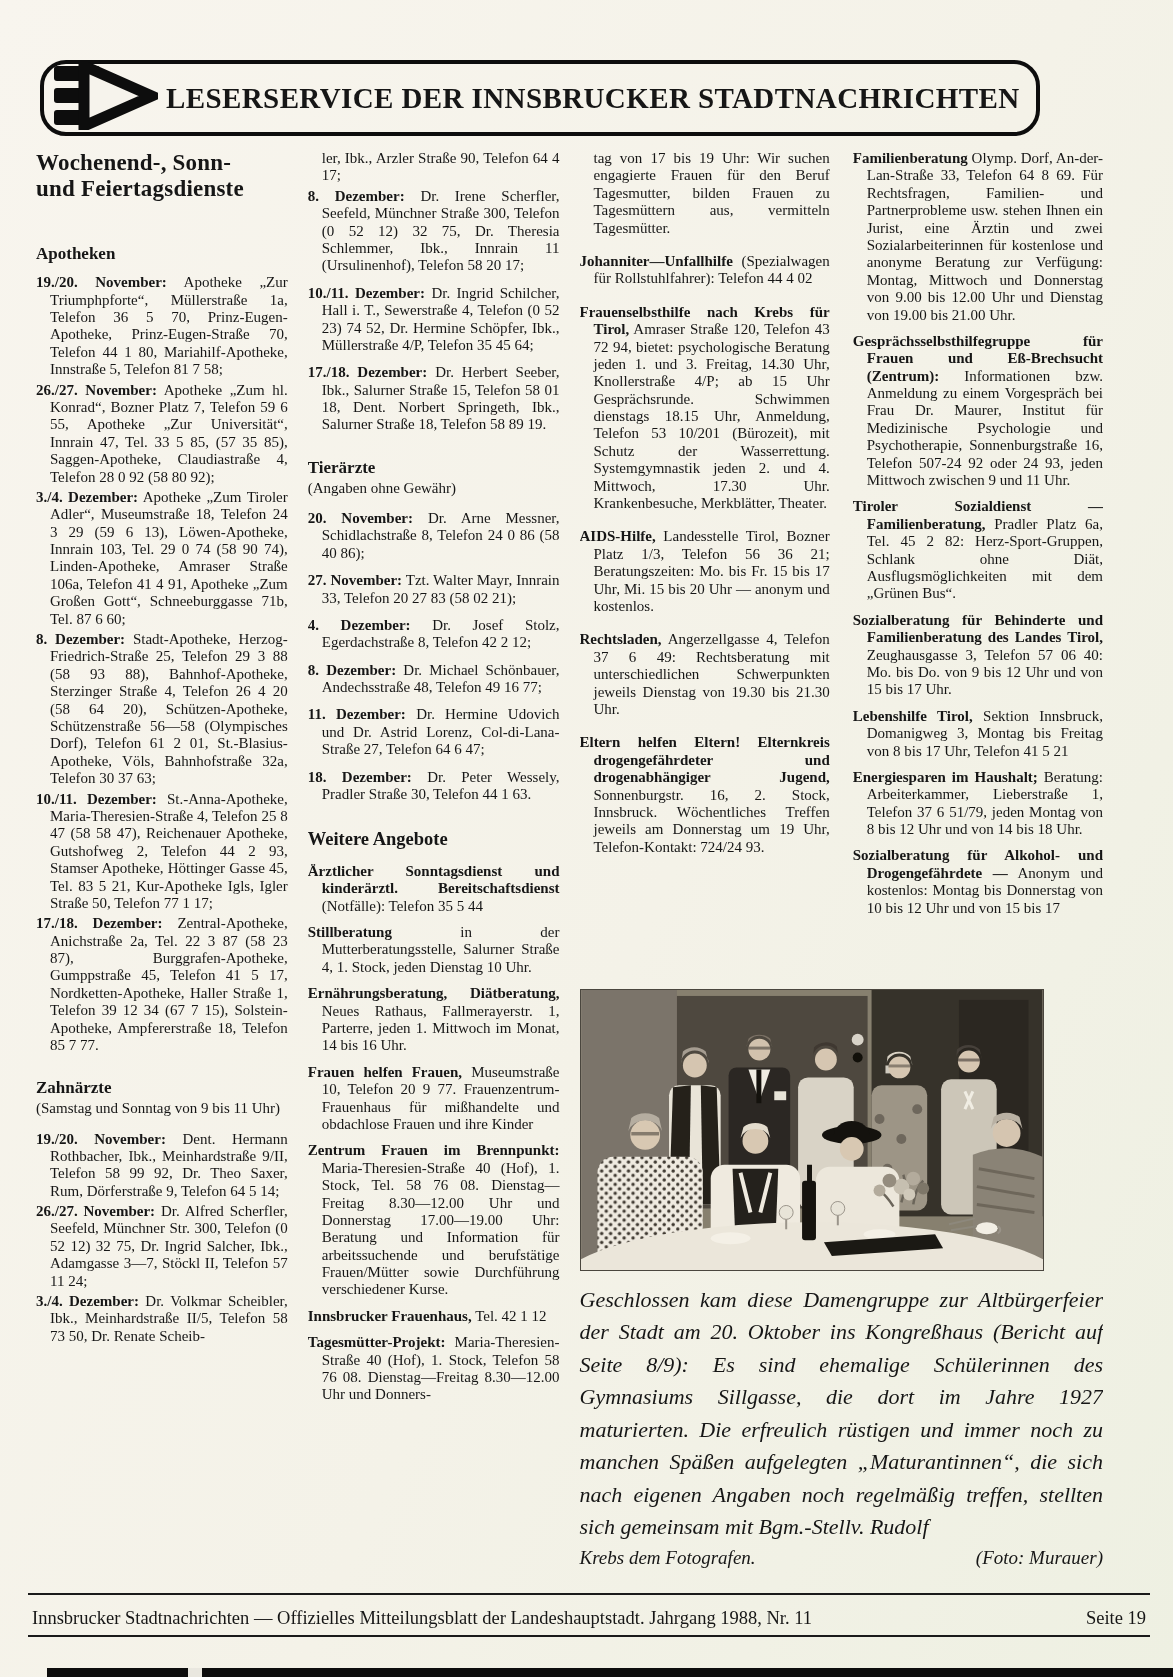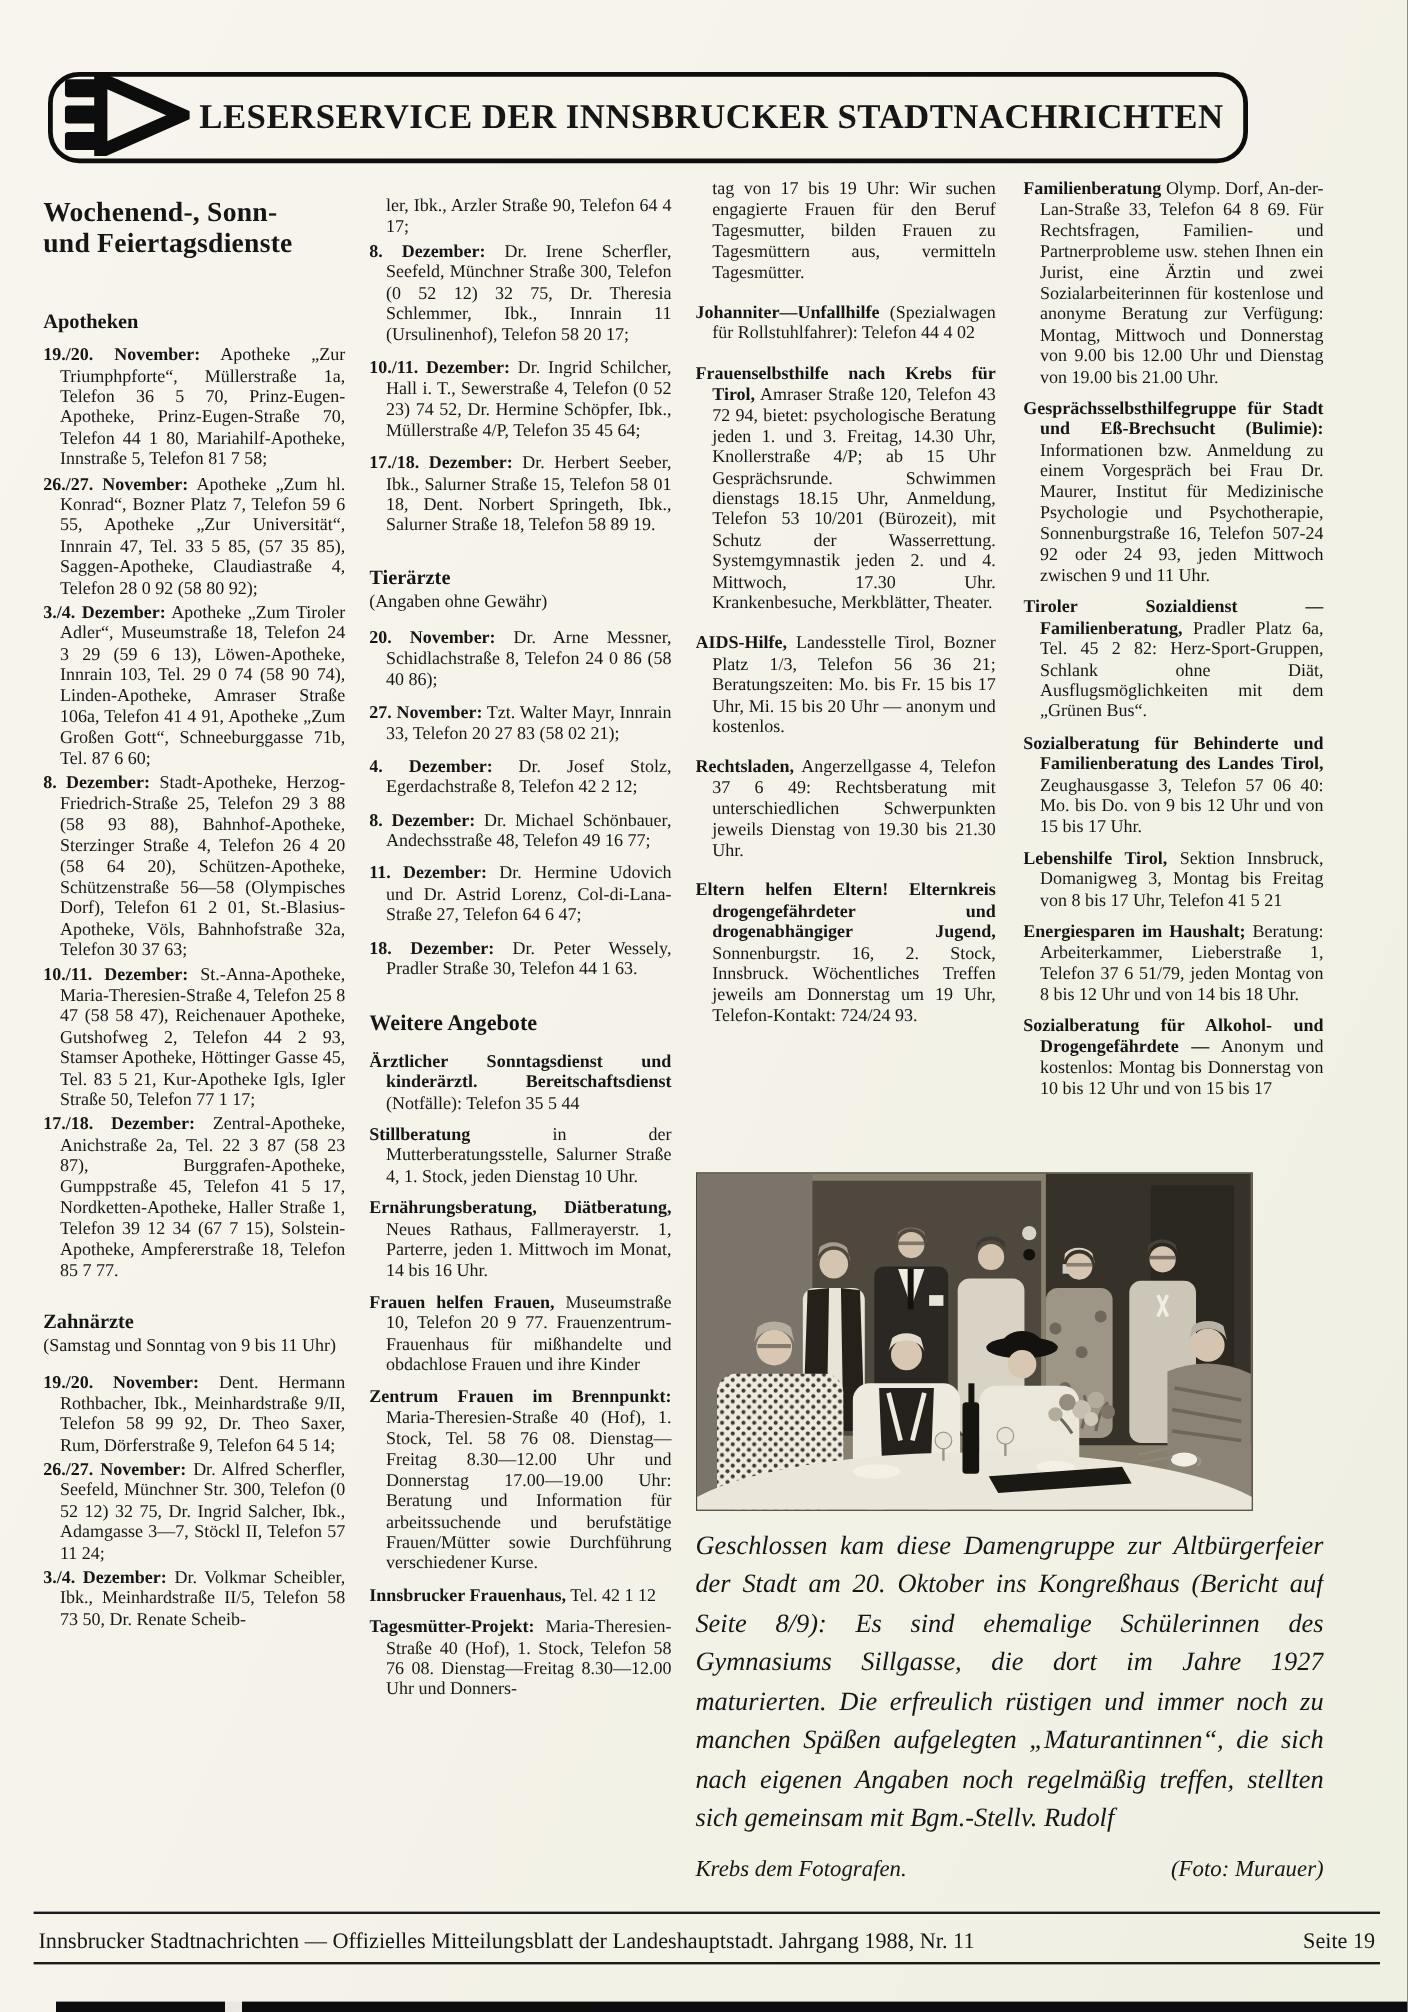--- a/index.html
+++ b/index.html
@@ -17,42 +17,42 @@
   }
   .logo{ margin-left:10px; flex:0 0 auto; }
   .masthead-title{
     font-size:29px; font-weight:bold; letter-spacing:.4px; margin-left:8px; white-space:nowrap;
   }
   
   .body-area{
     position:absolute; left:36px; top:150px; width:1067px; height:1422px;
     display:flex; gap:20px; overflow:hidden;
   }
-  .half{ width:calc(50% - 10px); display:flex; gap:20px;margin-top:14px; }
+  .half{ width:calc(50% - 10px); display:flex; gap:20px; }
   .right{ width:calc(50% - 10px); display:flex; flex-direction:column; }
   .two-cols{ display:flex; gap:23px; height:888px; overflow:hidden;font-family:Liberation Serif, serif; }
   .col{ width:calc(50% - 10px); font-size:15px; line-height:1.16; hyphens:auto; overflow:hidden; }
   .col p{ text-align:justify; }
   .col-title{ font-size:23px; line-height:1.12; font-weight:bold; margin-bottom:42px; letter-spacing:.2px; }
   .heading{ font-size:17px; font-weight:bold; margin:24px 0 11px; }
   .heading.first{ margin-top:2px; }
   .big-heading{ font-size:18.5px; font-weight:bold; margin:26px 0 12px; }
   .note{ margin:-9px 0 13px; line-height:1.16; }
   .entry{ padding-left:14px; text-indent:-14px; margin-bottom:3px; }
   .entry .lead{ font-weight:bold; }
   .cont{ padding-left:14px; text-indent:0; margin-bottom:3px; }
   .col2sp .entry{ margin-bottom:10px; }
   .offer{ padding-left:14px; text-indent:-14px; margin-bottom:9px; }
   .offer .lead{ font-weight:bold; }
   .gap3 .offer{ margin-bottom:16px; }
   
   .photo-wrap{ margin-top:6px; }
   svg.photo{ display:block; width:464px; height:282px; border:1px solid #4a463e; background:#8a8276; }
   .caption{ margin-top:13px; font-style:italic; font-size:22px; line-height:1.48; text-align:justify; }
-  .caption-end{ display:flex; justify-content:space-between; font-style:italic; font-size:19px; line-height:1.48;margin-top:12px; }
+  .caption-end{ display:flex; justify-content:space-between; font-style:italic; font-size:19px; line-height:1.48; }
   
   .footer{
     position:absolute; left:28px; top:1593px; width:1122px;
     border-top:2px solid #1a1a1a; border-bottom:2px solid #1a1a1a;
     padding:13px 4px 6px; display:flex; justify-content:space-between; font-size:18.5px;
   }
   .scan-strip{
     position:absolute; left:0; bottom:0; width:100%; height:9px;
     background:linear-gradient(90deg, transparent 0 4%, #0d0d0d 4% 16%, #e9e7df 16% 17.2%, #0d0d0d 17.2% 100%);
   }
@@ -132,21 +132,21 @@
           <p class="cont" style="margin-bottom:16px">tag von 17 bis 19 Uhr: Wir suchen engagierte Frauen für den Beruf Tagesmutter, bilden Frauen zu Tagesmüttern aus, vermitteln Tagesmütter.</p>
           <p class="offer"><b class="lead">Johanniter—Unfallhilfe</b> <span>(Spezialwagen für Rollstuhlfahrer): Telefon 44 4 02</span></p>
           <p class="offer"><b class="lead">Frauenselbsthilfe nach Krebs für Tirol,</b> <span>Amraser Straße 120, Telefon 43 72 94, bietet: psychologische Beratung jeden 1. und 3. Freitag, 14.30 Uhr, Knollerstraße 4/P; ab 15 Uhr Gesprächsrunde. Schwimmen dienstags 18.15 Uhr, Anmeldung, Telefon 53 10/201 (Bürozeit), mit Schutz der Wasserrettung. Systemgymnastik jeden 2. und 4. Mittwoch, 17.30 Uhr. Krankenbesuche, Merkblätter, Theater.</span></p>
           <p class="offer"><b class="lead">AIDS-Hilfe,</b> <span>Landesstelle Tirol, Bozner Platz 1/3, Telefon 56 36 21; Beratungszeiten: Mo. bis Fr. 15 bis 17 Uhr, Mi. 15 bis 20 Uhr — anonym und kostenlos.</span></p>
           <p class="offer"><b class="lead">Rechtsladen,</b> <span>Angerzellgasse 4, Telefon 37 6 49: Rechtsberatung mit unterschiedlichen Schwerpunkten jeweils Dienstag von 19.30 bis 21.30 Uhr.</span></p>
           <p class="offer"><b class="lead">Eltern helfen Eltern! Elternkreis drogengefährdeter und drogenabhängiger Jugend,</b> <span>Sonnenburgstr. 16, 2. Stock, Innsbruck. Wöchentliches Treffen jeweils am Donnerstag um 19 Uhr, Telefon-Kontakt: 724/24 93.</span></p>
         </section>
 
         <section class="col">
           <p class="offer"><b class="lead">Familienberatung</b> <span>Olymp. Dorf, An-der-Lan-Straße 33, Telefon 64 8 69. Für Rechtsfragen, Familien- und Partnerprobleme usw. stehen Ihnen ein Jurist, eine Ärztin und zwei Sozialarbeiterinnen für kostenlose und anonyme Beratung zur Verfügung: Montag, Mittwoch und Donnerstag von 9.00 bis 12.00 Uhr und Dienstag von 19.00 bis 21.00 Uhr.</span></p>
-          <p class="offer"><b class="lead">Gesprächsselbsthilfegruppe für Stadt und Eß-Brechsucht (Bulimie):</b> <span>Informationen bzw. Anmeldung zu einem Vorgespräch bei Frau Dr. Maurer, Institut für Medizinische Psychologie und Psychotherapie, Sonnenburgstraße 16, Telefon 507-24 92 oder 24 93, jeden Mittwoch zwischen 9 und 11 Uhr.</span></p>
+          <p class="offer"><b class="lead">Gesprächsselbsthilfegruppe für Frauen und Eß-Brechsucht (Zentrum):</b> <span>Informationen bzw. Anmeldung zu einem Vorgespräch bei Frau Dr. Maurer, Institut für Medizinische Psychologie und Psychotherapie, Sonnenburgstraße 16, Telefon 507-24 92 oder 24 93, jeden Mittwoch zwischen 9 und 11 Uhr.</span></p>
           <p class="offer"><b class="lead">Tiroler Sozialdienst — Familienberatung,</b> <span>Pradler Platz 6a, Tel. 45 2 82: Herz-Sport-Gruppen, Schlank ohne Diät, Ausflugsmöglichkeiten mit dem „Grünen Bus“.</span></p>
           <p class="offer"><b class="lead">Sozialberatung für Behinderte und Familienberatung des Landes Tirol,</b> <span>Zeughausgasse 3, Telefon 57 06 40: Mo. bis Do. von 9 bis 12 Uhr und von 15 bis 17 Uhr.</span></p>
           <p class="offer"><b class="lead">Lebenshilfe Tirol,</b> <span>Sektion Innsbruck, Domanigweg 3, Montag bis Freitag von 8 bis 17 Uhr, Telefon 41 5 21</span></p>
           <p class="offer"><b class="lead">Energiesparen im Haushalt;</b> <span>Beratung: Arbeiterkammer, Lieberstraße 1, Telefon 37 6 51/79, jeden Montag von 8 bis 12 Uhr und von 14 bis 18 Uhr.</span></p>
           <p class="offer"><b class="lead">Sozialberatung für Alkohol- und Drogengefährdete —</b> <span>Anonym und kostenlos: Montag bis Donnerstag von 10 bis 12 Uhr und von 15 bis 17</span></p>
         </section>
       </div>
 
       <div class="photo-wrap">
         <svg class="photo" viewBox="0 0 464 282" aria-hidden="true">

